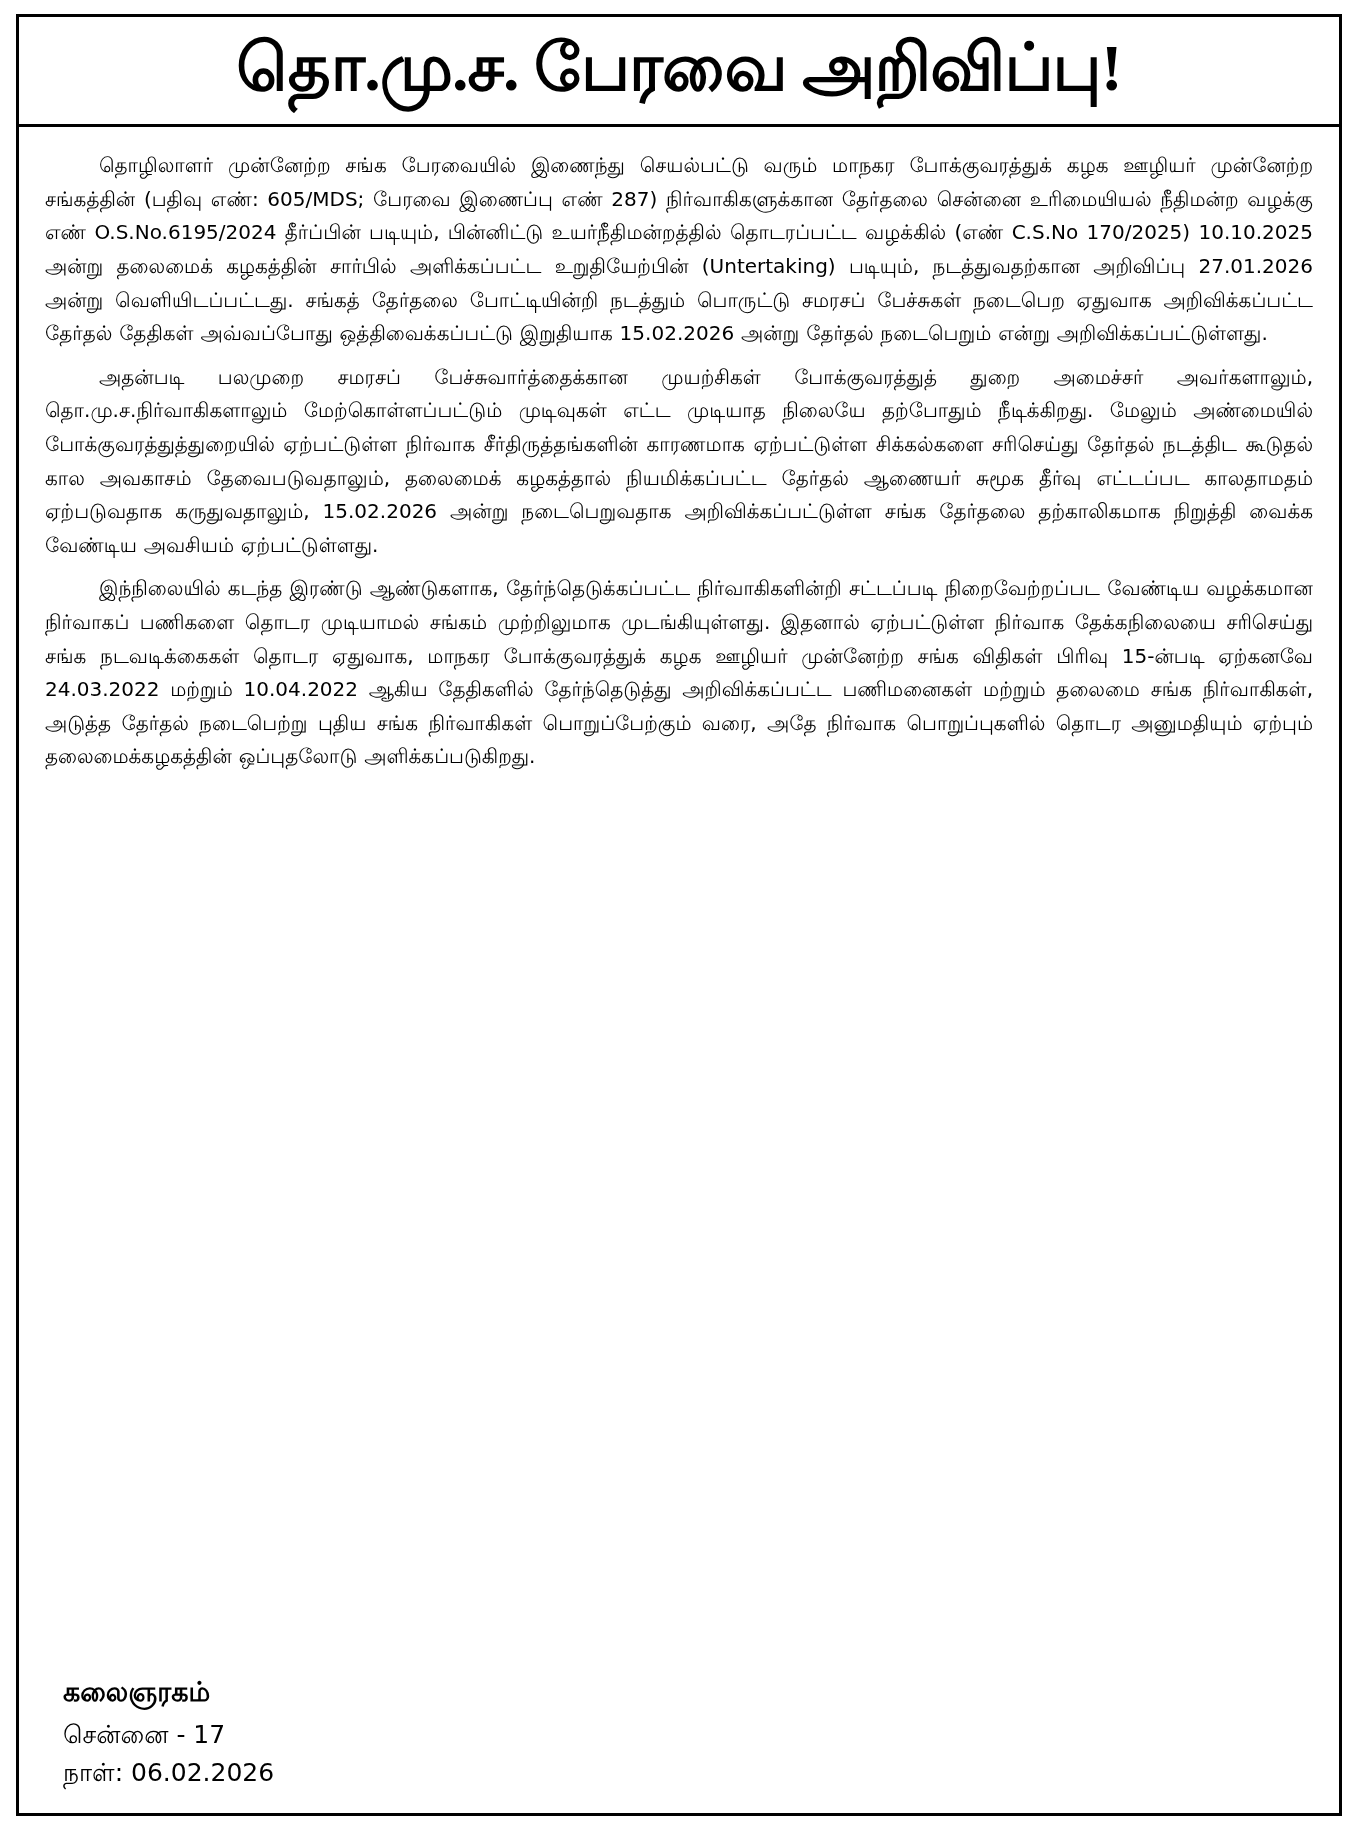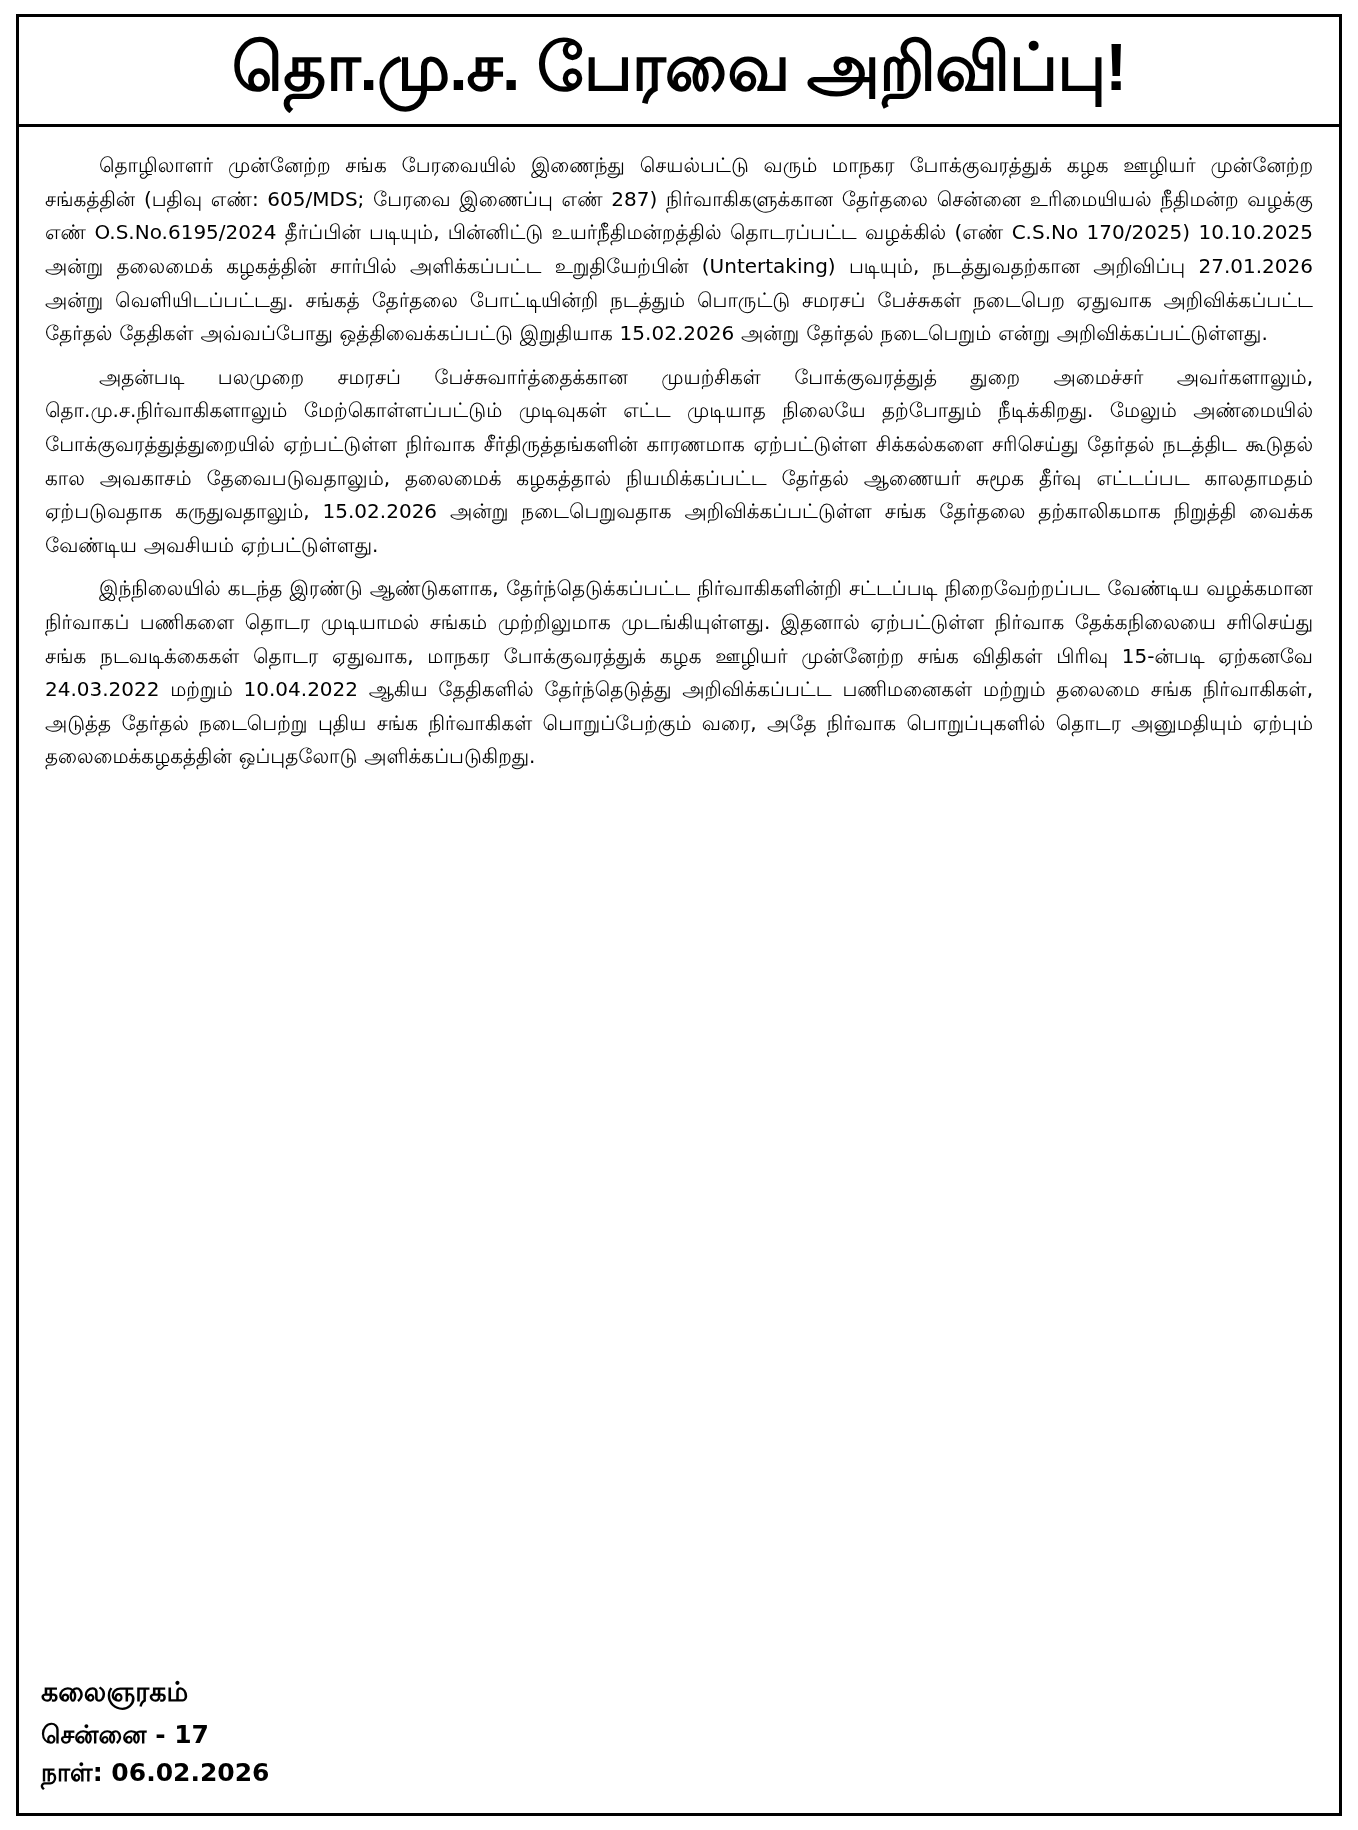--- a/index.html
+++ b/index.html
@@ -34,21 +34,21 @@
     background: #ffffff;
   }
 
   
   .header {
     border-bottom: 3px solid #000000;
     padding: 16px 10px 22px 10px;
     text-align: center;
   }
   .header-title {
-    font-family: Liberation Sans, sans-serif;
+    font-family: Liberation Serif, serif;
     font-size: 66px;
     line-height: 1.05;
     font-weight: 700;
     letter-spacing: -1px;
     white-space: nowrap;
   }
 
   
   .body {
     flex: 1 1 auto;
@@ -67,36 +67,36 @@
     margin: 0 0 10px 0;
     word-spacing: 0.5px;
   }
   .para:last-of-type { margin-bottom: 0; }
 
   
   .footer {
     display: flex;
     justify-content: space-between;
     align-items: flex-start;
-    padding: 26px 26px 22px 22px;
+    padding: 26px 26px 22px 44px;
     font-family: "DejaVu Sans", "Liberation Sans", sans-serif;
   }
   .footer-left { text-align: left; }
   .footer-right { text-align: right; }
 
   .footer-strong {
     font-size: 27px;
     font-weight: 700;
     line-height: 1.5;
     margin-bottom: 4px;
   }
   .footer-line {
     font-size: 25px;
     line-height: 1.5;
-    font-weight: 700;
+    font-weight: 400;
   }
 </style>
 </head>
 <body>
 
 <div class="page">
   <div class="notice">
 
     <div class="header">
       <div class="header-title">தொ.மு.ச. பேரவை அறிவிப்பு!</div>

